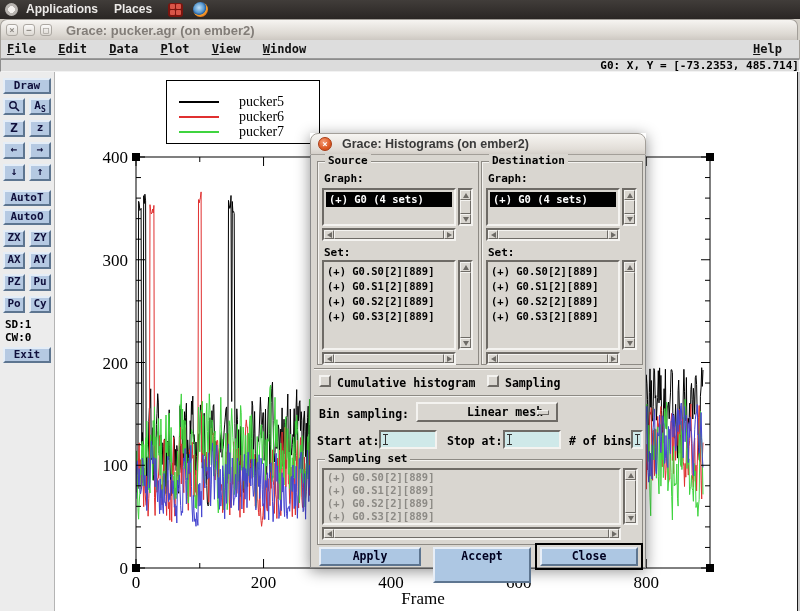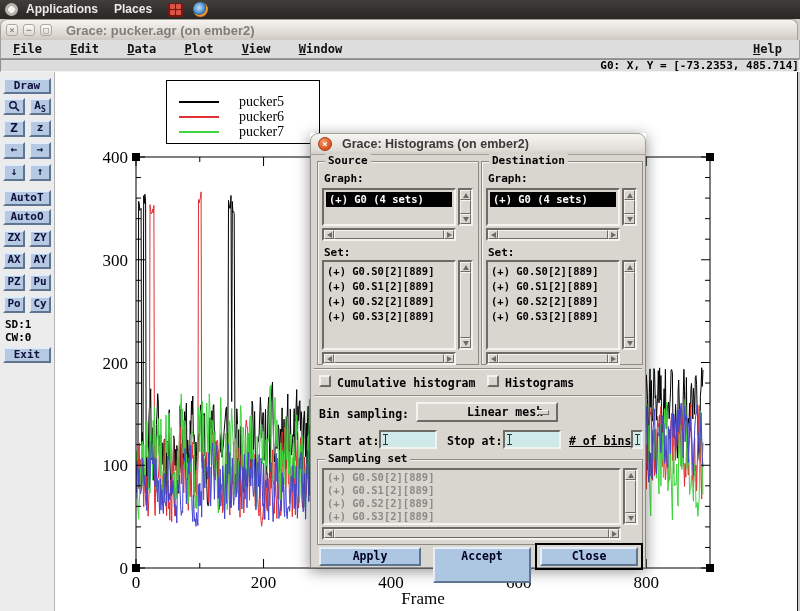--- a/index.html
+++ b/index.html
@@ -32,21 +32,21 @@
   }
   .win-ctrl{width:12px;height:12px;margin-left:5px;border-radius:3px;
     background:linear-gradient(#fbfaf9,#ddd9d3);border:1px solid #aca8a2;box-sizing:border-box;
     color:#8d8984;font:bold 9px/10px "DejaVu Sans Mono",monospace;text-align:center;cursor:default;}
   #titlebar .title-text{margin-left:14px;font:bold 13px "Liberation Sans",sans-serif;color:#827d78;}
   #menubar{
     position:absolute;left:0;top:21px;width:800px;height:19px;box-sizing:border-box;
     background:#dddddd;border-bottom:1px solid #9a9a9a;border-left:1px solid #a39f99;border-right:1px solid #a39f99;
     font:bold 12px "DejaVu Sans Mono",monospace;color:#111;
   }
-  .menu-item{display:inline-block;padding:2px 9px 1px 12px;cursor:default;}
+  .menu-item{display:inline-block;padding:2px 9px 1px 6px;cursor:default;}
   .menu-item::first-letter{text-decoration:underline;}
   #help-menu{position:absolute;right:8px;top:0;}
   #locator-bar{
     position:absolute;left:0;top:40px;width:800px;height:13px;box-sizing:border-box;
     background:#dcdcdc;border:1px solid;border-color:#8c8c8c #f2f2f2 #f2f2f2 #8c8c8c;
     font:bold 11px/11px "DejaVu Sans Mono",monospace;color:#000;padding-left:3px;text-align:right;
   }
   
   #side-toolbar{
     position:absolute;left:0;top:53px;width:55px;height:539px;
@@ -406,35 +406,35 @@
             <span class="tri tri-right"></span>
           </span>
       </div>
     </div>
 
     <div class="separator" style="top:213px;"></div>
 
     <div class="mcheck" style="left:8px;top:220px;"></div>
     <div class="dlg-label" style="left:26px;top:221px;font-size:11.5px;">Cumulative histogram</div>
     <div class="mcheck" style="left:176px;top:220px;"></div>
-    <div class="dlg-label" style="left:194px;top:221px;font-size:11.5px;">Histograms</div>
+    <div class="dlg-label" style="left:194px;top:221px;font-size:11.5px;">Sampling</div>
 
     <div class="separator" style="top:240px;"></div>
 
     <div class="dlg-label" style="left:8px;top:252px;font-size:11.5px;">Bin sampling:</div>
     <div class="option-menu" style="left:105px;top:247px;width:142px;height:20px;">
       <span>Linear mesh</span>
       <span class="om-ind"></span>
     </div>
 
     <div class="dlg-label" style="left:6px;top:279px;font-size:11.5px;">Start at:</div>
     <div class="tfield" style="left:68px;top:275px;width:58px;"></div>
     <div class="dlg-label" style="left:136px;top:279px;font-size:11.5px;">Stop at:</div>
     <div class="tfield" style="left:192px;top:275px;width:58px;"></div>
-    <div class="dlg-label" style="left:258px;top:279px;font-size:11.5px;text-decoration:underline;"># of bins</div>
+    <div class="dlg-label" style="left:258px;top:279px;font-size:11.5px;"># of bins</div>
     <div class="tfield" style="left:320px;top:275px;width:12px;min-width:12px;"></div>
 
     <div class="groupbox" style="left:6px;top:304px;width:324px;height:84px;">
       <span class="gb-legend">Sampling set</span>
       <div class="list sunken" style="left:4px;top:8px;width:299px;height:57px;padding-top:1px;">
         <div class="list-row disabled" style="line-height:13px;">(+) G0.S0[2][889]</div>
         <div class="list-row disabled" style="line-height:13px;">(+) G0.S1[2][889]</div>
         <div class="list-row disabled" style="line-height:13px;">(+) G0.S2[2][889]</div>
         <div class="list-row disabled" style="line-height:13px;">(+) G0.S3[2][889]</div>
       </div>

